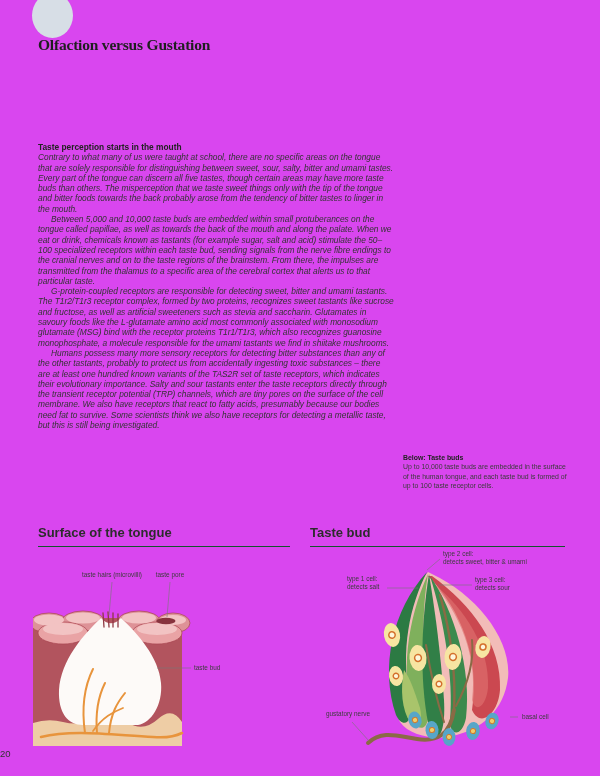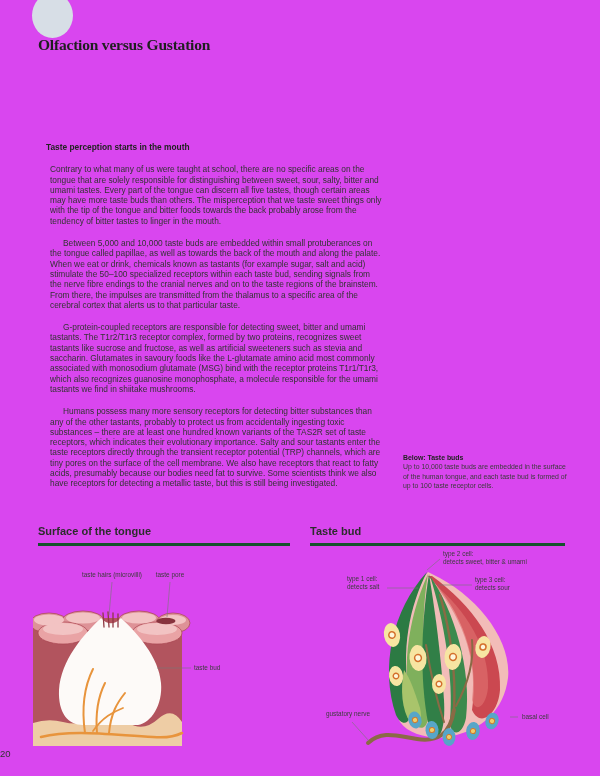--- a/index.html
+++ b/index.html
@@ -9,30 +9,30 @@
 
   .corner-circle{position:absolute;left:32px;top:-7px;width:41px;height:45px;
        border-radius:50%;background:#d7dee6;}
 
   .page-title{position:absolute;left:38px;top:36px;margin:0;
        font-family:"Liberation Serif", serif;font-weight:bold;font-size:15.5px;
        letter-spacing:-0.2px;color:#1f1f1f;}
 
   .article{position:absolute;left:38px;top:142px;width:356px;
        font-size:8.35px;line-height:10.3px;color:#333;}
-  .article h2{margin:0 0 0px 8px;font-size:8.35px;line-height:10.3px;font-weight:bold;color:#222;}
-  .article p{margin:12px;text-align:left;}
+  .article h2{margin:0 0 0px 0;font-size:8.35px;line-height:10.3px;font-weight:bold;color:#222;}
+  .article p{margin:0;text-align:left;font-style:italic;}
   .article p.indent{text-indent:13px;}
 
   .side-caption{position:absolute;left:403px;top:453px;width:166px;
        font-size:6.9px;line-height:9.4px;color:#3a3a3a;}
   .side-caption .cap-head{display:block;font-weight:bold;color:#222;}
 
-  .fig-header{position:absolute;top:525px;font-size:11px;font-weight:bold;color:#2c2c2c;
-       padding-bottom:6px;border-bottom:3px solid #14532d;}
+  .fig-header{position:absolute;top:525px;font-size:13px;font-weight:bold;color:#2c2c2c;
+       padding-bottom:6px;border-bottom:1px solid #14532d;}
   .fig-header.left{left:38px;width:252px;}
   .fig-header.right{left:310px;width:255px;}
 
   .figure{position:absolute;}
   .figure .flabel{position:absolute;font-size:6.4px;line-height:7.9px;color:#3c3c3c;}
   .fig-tongue{left:33px;top:565px;width:265px;height:185px;}
   .fig-bud{left:322px;top:550px;width:276px;height:212px;}
   .figure svg{position:absolute;left:0;top:0;}
 
   .page-number{position:absolute;left:0;right:0;top:748px;

